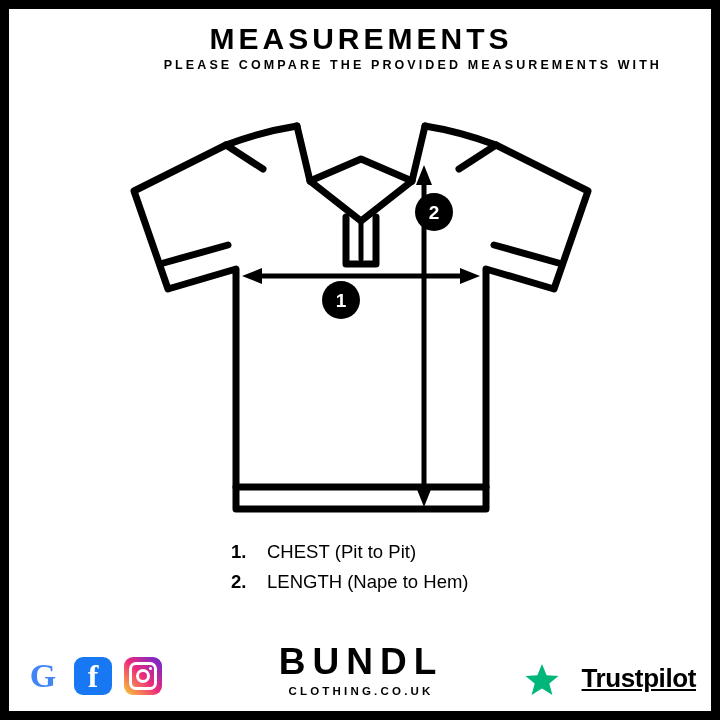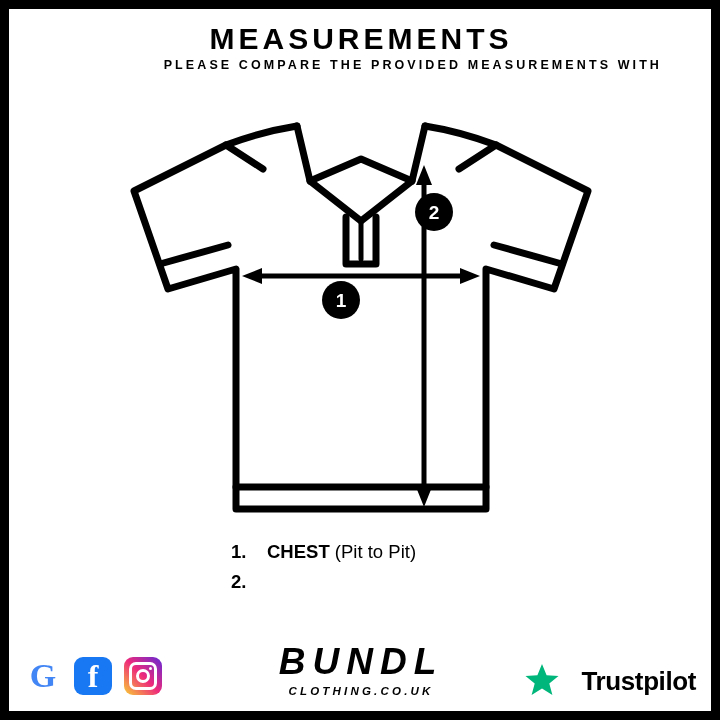--- a/index.html
+++ b/index.html
@@ -88,21 +88,21 @@
   }
   .legend-row {
     display: flex;
     align-items: baseline;
     margin-bottom: 8px;
   }
   .legend-num {
     width: 36px;
     flex: 0 0 36px;
   }
-  .legend-label .strong { font-weight: bold; }
+  .legend-label .strong { font-weight: normal; }
   .legend-label .normal { font-weight: normal; }
 
   
   .social {
     position: absolute;
     left: 14px;
     top: 648px;
     display: flex;
     gap: 12px;
     align-items: center;
@@ -153,41 +153,41 @@
     border-radius: 50%;
     background: #fff;
     right: 2px; top: 2px;
   }
 
   .brand {
     position: absolute;
     left: 0; right: 0;
     top: 632px;
     text-align: center;
-    font-style: italic;
   }
   .brand-name {
     font-size: 37px;
     font-weight: bold;
     letter-spacing: 7px;
   }
   .brand-sub {
     font-size: 11.5px;
     font-weight: bold;
     letter-spacing: 3.2px;
     margin-top: 2px;
   }
 
   .trustpilot {
     position: absolute;
     right: 16px;
     top: 654px;
     display: flex;
-    align-items: flex-end;
+    align-items: flex-start;
     gap: 23px;
+    text-decoration: underline;
   }
   .tp-name {
     font-size: 26px;
     font-weight: bold;
     letter-spacing: -0.4px;
   }
 </style>
 </head>
 <body>
 
@@ -253,20 +253,24 @@
   <div class="legend">
     <div class="legend-row">
       <span class="legend-num">1.</span>
       <span class="legend-label">
         <span class="strong">CHEST</span>
         <span class="normal">(Pit to Pit)</span>
       </span>
     </div>
     <div class="legend-row">
       <span class="legend-num">2.</span>
+      <span class="legend-label">
+        <span class="strong">LENGTH</span>
+        <span class="normal">(Nape to Hem)</span>
+      </span>
     </div>
   </div>
 
   <div class="social">
     <div class="social-icon ic-google">G</div>
     <div class="social-icon ic-facebook">f</div>
     <div class="social-icon ic-instagram">
       <div class="ring">
           <div class="dot"></div>
           <div class="spot"></div>

